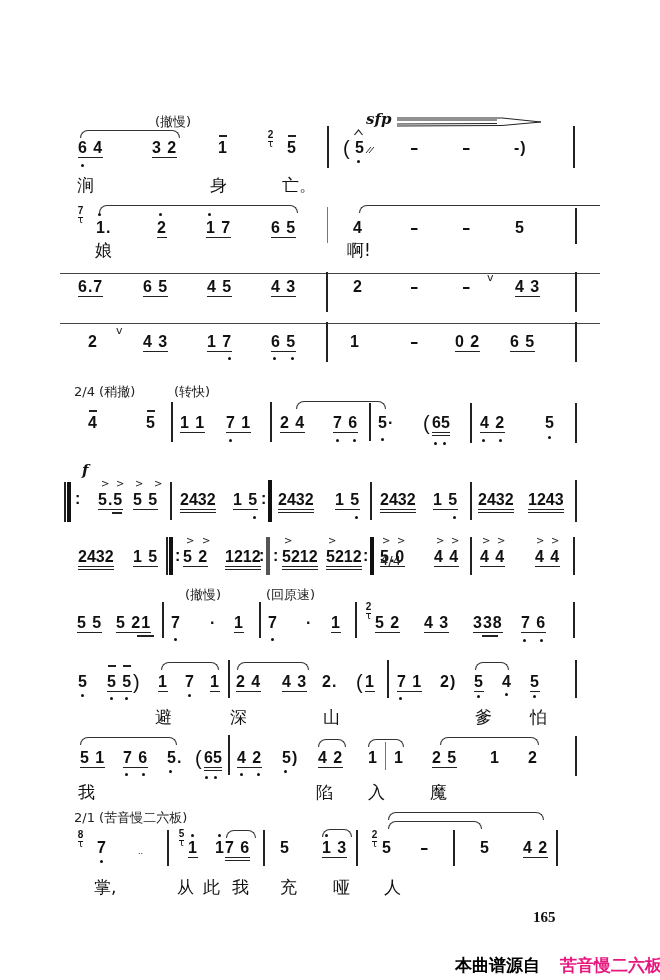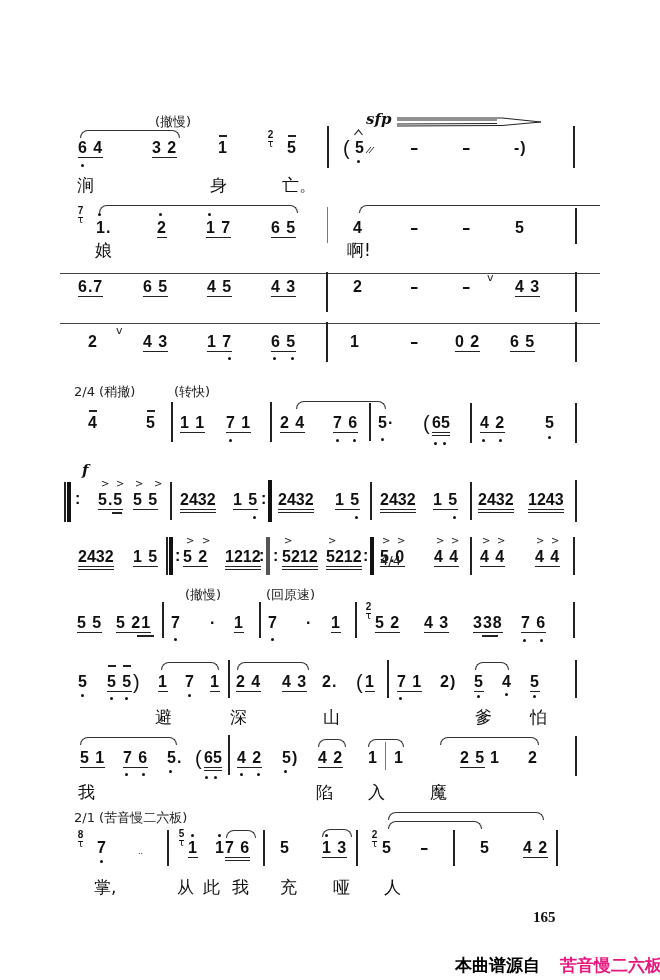--- a/index.html
+++ b/index.html
@@ -305,21 +305,21 @@
     <span class="dot" style="left:257px;top:773px"></span>
     <span class="n" style="left:282px;top:750px">5)</span>
     <span class="dot" style="left:284px;top:770px"></span>
     <div class="slur" style="left:318px;top:739px;width:26px"></div>
     <span class="n u1" style="left:318px;top:750px">4 2</span>
     <div class="slur" style="left:368px;top:739px;width:34px"></div>
     <span class="n" style="left:368px;top:750px">1</span>
     <div class="bar light" style="left:385px;top:742px;height:28px"></div>
     <span class="n" style="left:394px;top:750px">1</span>
     <div class="slur" style="left:440px;top:737px;width:97px"></div>
-    <span class="n u1" style="left:460px;top:750px">2 5</span>
+    <span class="n u1" style="left:432px;top:750px">2 5</span>
     <span class="n" style="left:490px;top:750px">1</span>
     <span class="n" style="left:528px;top:750px">2</span>
     <div class="bar" style="left:575px;top:736px;height:40px"></div>
     <span class="lyr" style="left:78px;top:782px">我</span>
     <span class="lyr" style="left:316px;top:782px">陷</span>
     <span class="lyr" style="left:368px;top:782px">入</span>
     <span class="lyr" style="left:430px;top:782px">魔</span>
   </div>
 
   <div>

